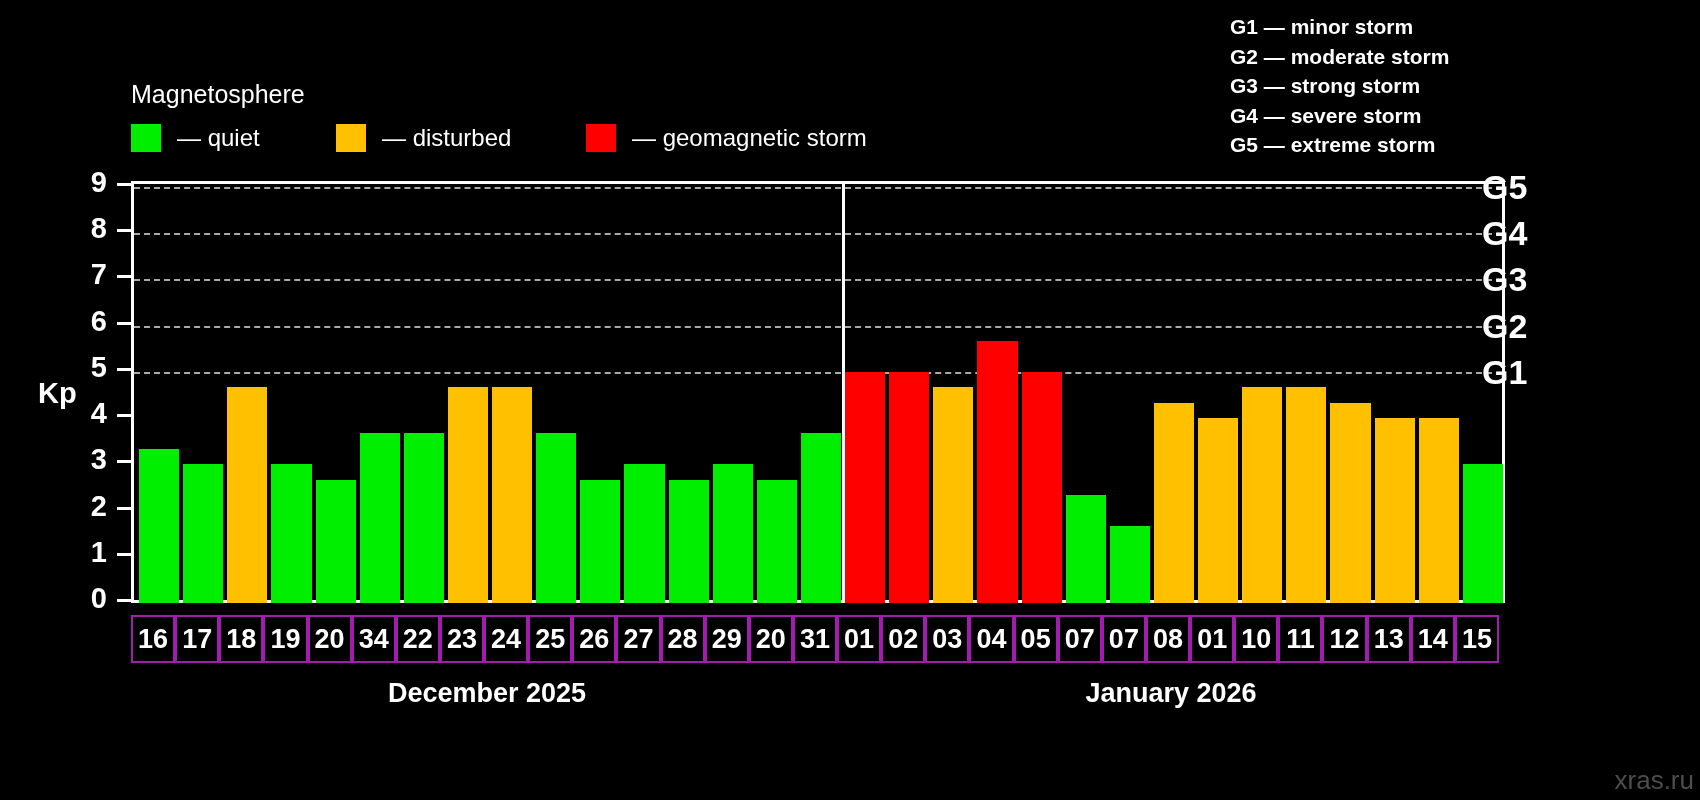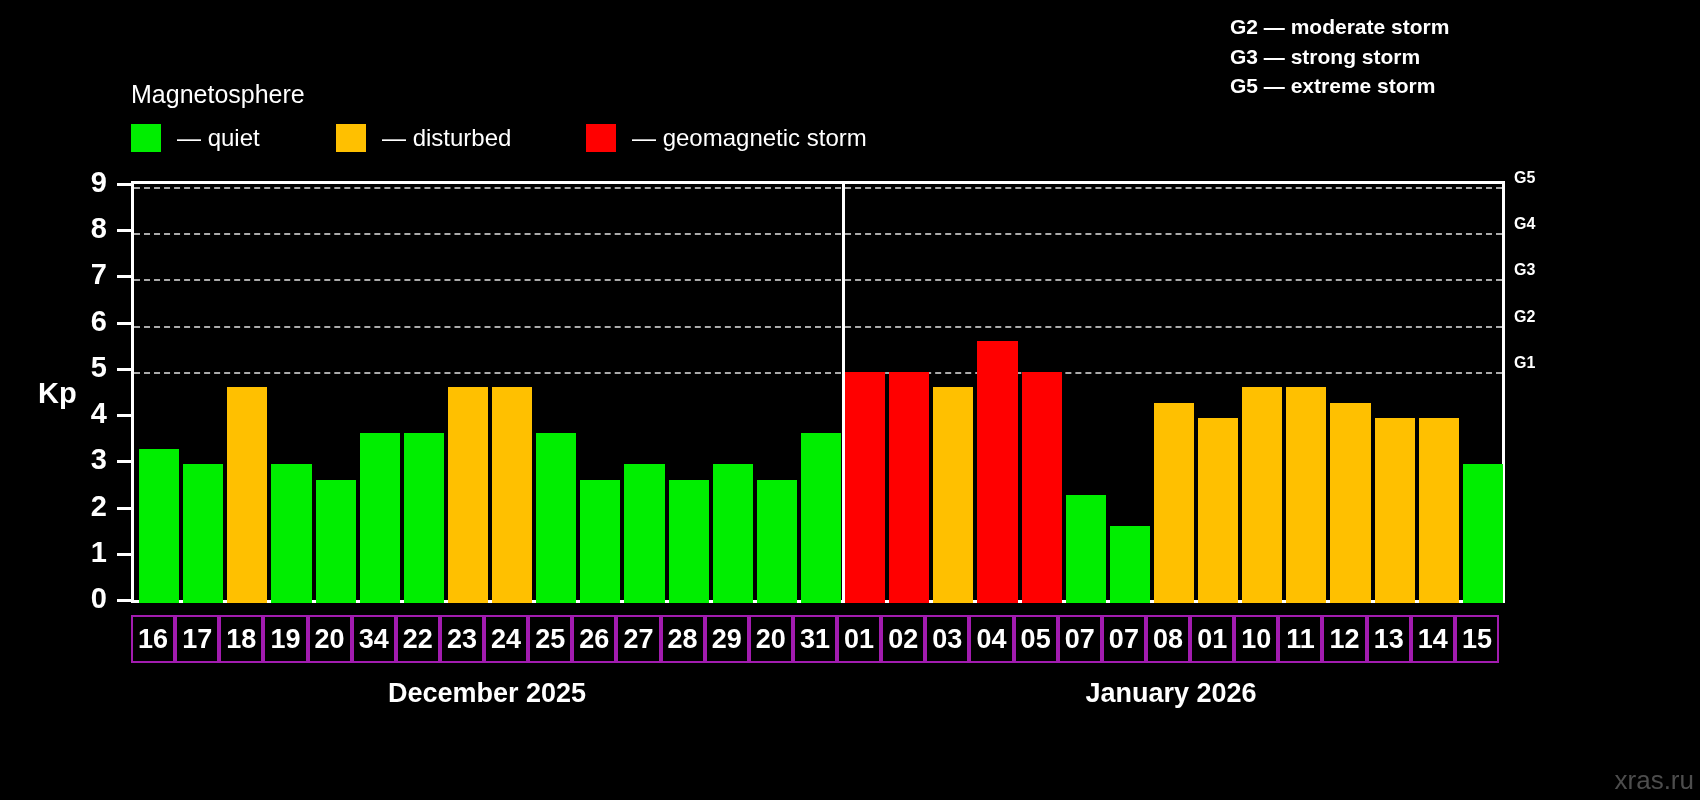--- a/index.html
+++ b/index.html
@@ -115,22 +115,22 @@
   }
   #kp-label {
     position: absolute;
     left: 38px; top: 377px;
     font-size: 29px;
     font-weight: bold;
     color: #ffffff;
   }
   .glabel {
     position: absolute;
-    left: 1514px;
-    font-size: 16px;
+    left: 1482px;
+    font-size: 34px;
     font-weight: bold;
     color: #ffffff;
     line-height: 1;
     white-space: nowrap;
   }
 
   
   #daystrip {
     position: absolute;
     left: 131px; top: 615px;
@@ -175,22 +175,24 @@
 
   <div id="subtitle">Magnetosphere</div>
 
   <div id="legend">
       <div class="legend-item" style="position: absolute; left: 0px;"><span class="legend-swatch" style="background: rgb(0, 238, 0);"></span><span class="legend-label">— quiet</span></div>
       <div class="legend-item" style="position: absolute; left: 205px;"><span class="legend-swatch" style="background: rgb(255, 192, 0);"></span><span class="legend-label">— disturbed</span></div>
       <div class="legend-item" style="position: absolute; left: 455px;"><span class="legend-swatch" style="background: rgb(255, 0, 0);"></span><span class="legend-label">— geomagnetic storm</span></div>
     </div>
 
   <div id="gkey">
+      <div class="gkey-row">G1 — minor storm</div>
       <div class="gkey-row">G2 — moderate storm</div>
       <div class="gkey-row">G3 — strong storm</div>
+      <div class="gkey-row">G4 — severe storm</div>
       <div class="gkey-row">G5 — extreme storm</div>
     </div>
 
   <div id="kp-label">Kp</div>
 
   <div id="plot-wrap">
     <div id="plot">
       <div id="gridlines">
           <div class="gridline" style="top: 187.889px;"></div>
           <div class="gridline" style="top: 141.667px;"></div>

